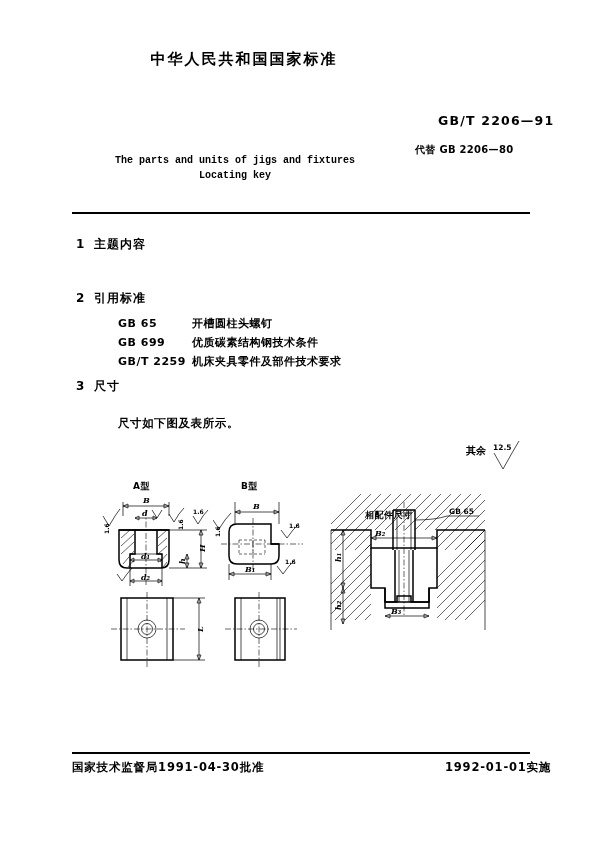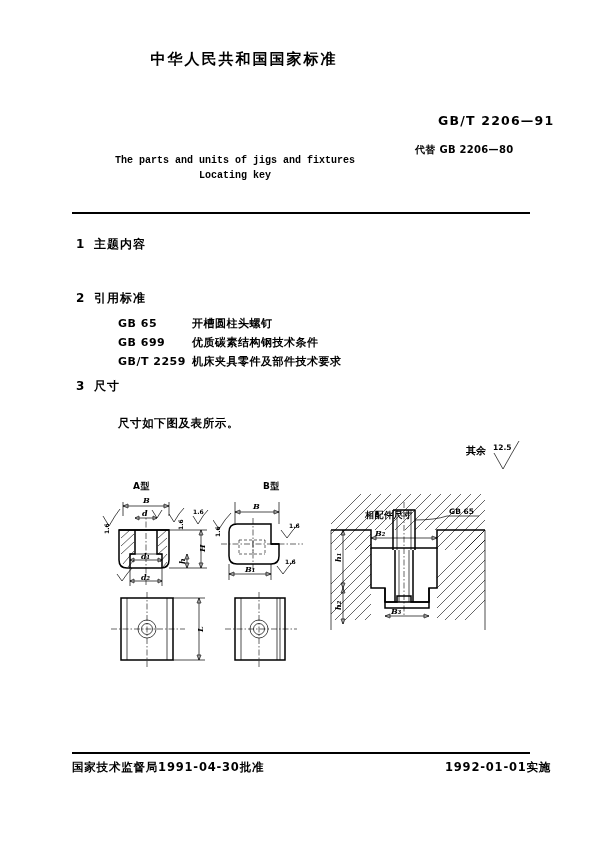--- a/index.html
+++ b/index.html
@@ -242,21 +242,21 @@
   <div class="rough-note">其余</div>
   <svg class="rough-sym" width="40" height="34" viewBox="0 0 40 34">
     <text class="lbl-gb" x="1" y="10">12.5</text>
     <path class="ln thin" d="M2,13 L11,29 L20,13"></path>
     <path class="ln thin" d="M20,13 L27,1"></path>
   </svg>
 
   <div class="drawings">
 
     <div class="dw-title" style="top:0px; left:38px;">A型</div>
-    <div class="dw-title" style="top:0px; left:168px;">B型</div>
+    <div class="dw-title" style="top:0px; left:146px;">B型</div>
     <div class="dw-title" style="top:0px; left:270px;margin-top:29px;">相配件尺寸</div>
 
     <svg style="position:absolute; top:14px; left:2px;" width="130" height="100" viewBox="0 0 130 100">
 
       <g>
         <path class="ln thin" d="M26,12 L72,12"></path>
         <path class="ln thin" d="M26,8 L26,22 M72,8 L72,22"></path>
         <path class="ln thin" d="M26,12 l5,-2 v4 z" fill="#000"></path>
         <path class="ln thin" d="M72,12 l-5,-2 v4 z" fill="#000"></path>
         <text class="lbl" x="46" y="9">B</text>

